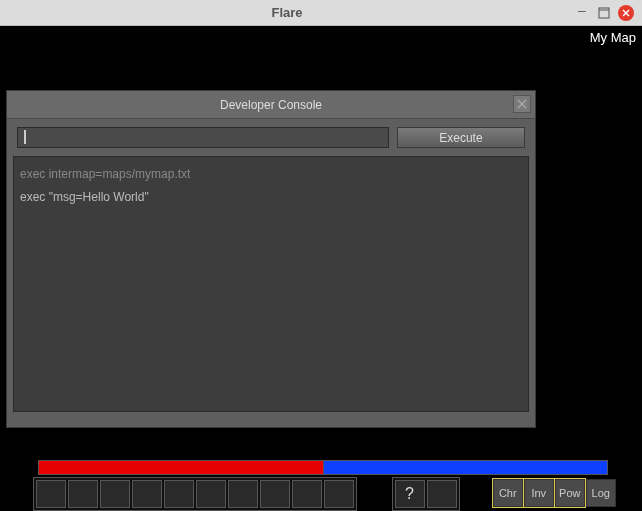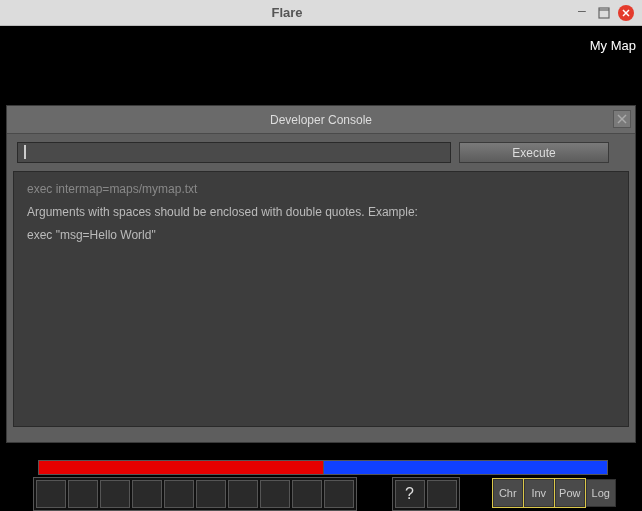--- a/index.html
+++ b/index.html
@@ -9,34 +9,34 @@
   .titlebar-spacer { flex: 1; }
   .titlebar-title { color: #555; font-size: 13px; font-weight: bold; }
   .titlebar-controls { display: flex; align-items: center; gap: 6px; padding-right: 8px; }
   .titlebar-icon { width: 16px; height: 16px; display: flex; align-items: center; justify-content: center; }
   .win-min { font-size: 14px; color: #666; position: relative; top: -3px; }
   .win-max svg { display: block; }
   .win-close { width: 16px; height: 16px; border-radius: 50%; background: #e43b2c; color: #fff; font-size: 11px; display: flex; align-items: center; justify-content: center; }
   .win-close svg { display: block; }
   
   .game-area { position: relative; width: 100%; height: 485px; background: #000; }
-  .map-name { position: absolute; top: 12px; right: 6px; color: #fff; font-size: 13px; }
+  .map-name { position: absolute; top: 4px; right: 6px; color: #fff; font-size: 13px; }
   
-  .dev-console { position: absolute; top: 79px; left: 6px; width: 630px; height: 338px; background: #5e5e5e; border: 1px solid #3a3a3a; }
+  .dev-console { position: absolute; top: 64px; left: 6px; width: 530px; height: 338px; background: #5e5e5e; border: 1px solid #3a3a3a; }
   .dev-header { height: 28px; background: #6a6a6a; display: flex; align-items: center; justify-content: center; position: relative; border-bottom: 1px solid #4a4a4a; }
   .dev-title { color: #ddd; font-size: 12px; }
   .dev-close { position: absolute; right: 4px; top: 4px; width: 18px; height: 18px; background: #7a7a7a; border: 1px solid #555; color: #aaa; display: flex; align-items: center; justify-content: center; font-size: 13px; }
   .dev-input-row { display: flex; align-items: center; gap: 8px; padding: 8px 10px; }
   .dev-input { width: 434px; height: 21px; background: #4a4a4a; border: 1px solid #2a2a2a; color: #ddd; font-size: 12px; padding: 2px 6px; outline: none; }
   .dev-input-cursor { border-left: 2px solid #ccc; animation: blink 1s step-end infinite; }
   @keyframes blink { 50% { border-color: transparent; } }
   .dev-exec { width: 150px; height: 21px; background: linear-gradient(#7a7a7a, #5c5c5c); border: 1px solid #3a3a3a; color: #ddd; font-size: 12px; display: flex; align-items: center; justify-content: center; }
   
   .dev-output { margin: 0 6px 6px 6px; flex: 1; height: 256px; background: #3d3d3d; border: 1px solid #2a2a2a; padding: 6px 6px; color: #bbb; font-size: 12px; line-height: 1.9; }
-  .dev-output-line { display: block; margin-left: 7px; }
+  .dev-output-line { display: block; }
   .dev-output .dim { color: #888; }
   
   .hud { position: absolute; bottom: 0; left: 0; width: 100%; }
   .hud-bars { display: flex; height: 15px; margin: 0 34px 2px 38px; }
   .hp-bar { flex: 1; background: #e60000; border: 1px solid #555; }
   .mp-bar { flex: 1; background: #1040ff; border: 1px solid #555; border-left: none; }
   .hud-menubar-row { display: flex; align-items: stretch; height: 34px; }
   .hud-pad-left { width: 38px; }
   .hud-pad-right { width: 28px; }
   .hud-slots { display: flex; gap: 2px; padding: 2px; border: 1px solid #555; background: #111; }
@@ -84,21 +84,20 @@
             <line x1="9" y1="1" x2="1" y2="9" stroke="#aaa" stroke-width="1.5"></line>
           </svg>
       </div>
     </div>
     <div class="dev-input-row">
       <div class="dev-input"><span class="dev-input-cursor"></span></div>
       <div class="dev-exec">Execute</div>
     </div>
     <div class="dev-output">
       <span class="dev-output-line dim">exec intermap=maps/mymap.txt</span>
-      <span class="dev-output-line">Arguments with spaces should be enclosed with double quotes. Example:</span>
       <span class="dev-output-line">exec "msg=Hello World"</span>
     </div>
   </div>
 
   <div class="hud">
     <div class="hud-bars">
       <div class="hp-bar"></div>
       <div class="mp-bar"></div>
     </div>
     <div class="hud-menubar-row">

